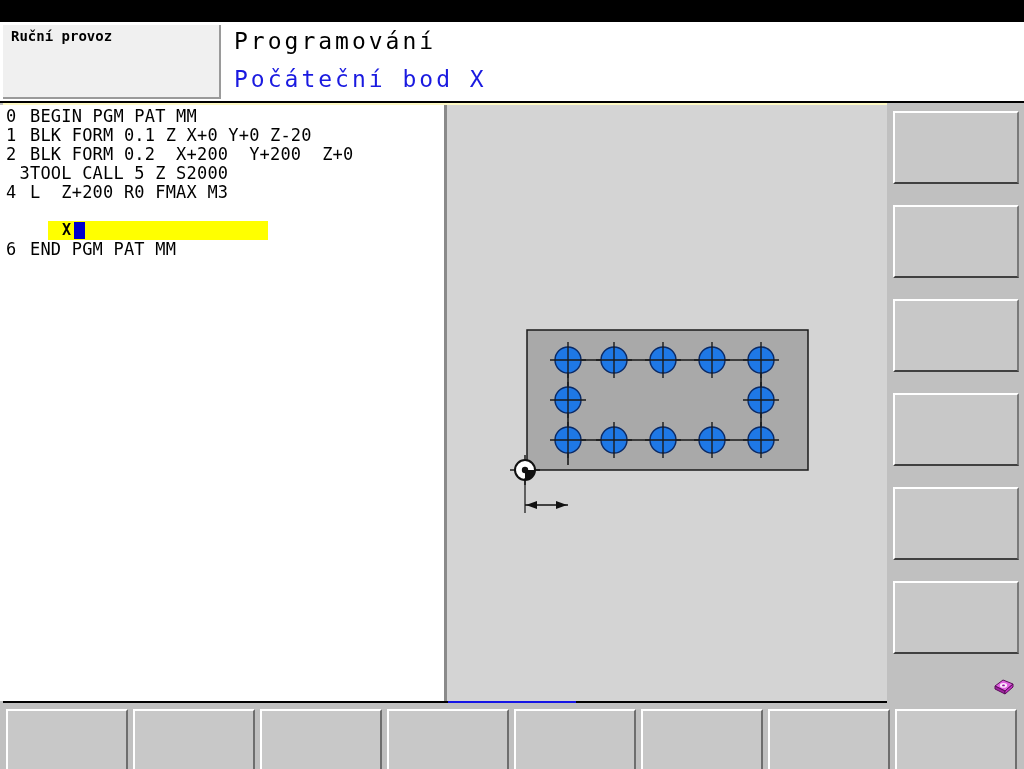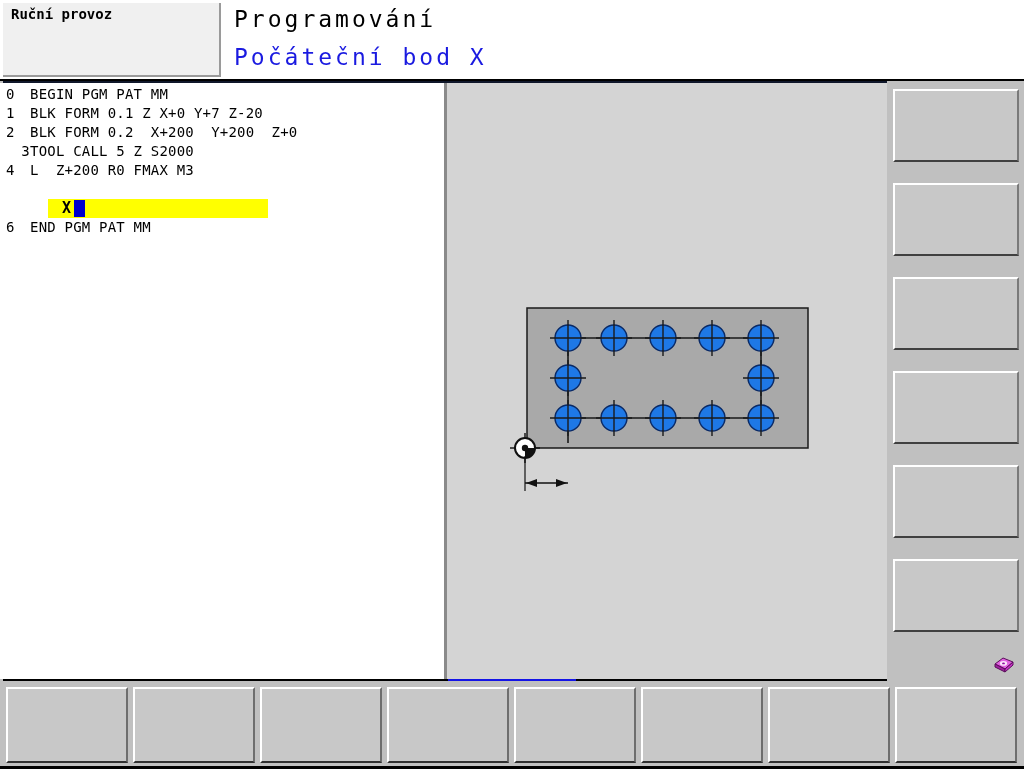--- a/index.html
+++ b/index.html
@@ -7,21 +7,22 @@
     background: #000000;
   }
   body {
     width: 1024px; height: 769px;
     font-family: "DejaVu Sans Mono", monospace;
     overflow: hidden;
   }
   #screen {
     position: relative;
     width: 1024px; height: 594px;
-    background: #0f172a;
+    background: #fef9c3;
+    margin-top: 22px;
   }
 
   
   #header {
     position: absolute; left: 0; top: 0;
     width: 1024px; height: 80px;
     background: #ffffff;
   }
   #mode-box {
     position: absolute; left: 3px; top: 3px;
@@ -68,21 +69,21 @@
     position: absolute; left: 0; top: 83px;
     width: 444px; height: 596px;
     background: #ffffff;
     overflow: hidden;
   }
   .prog-line {
     position: absolute;
     left: 0;
     height: 19px;
     line-height: 19px;
-    font-size: 14px;
+    font-size: 17px;
     color: #000000;
     white-space: pre;
     letter-spacing: 0.2px;
   }
   .prog-line .num {
     display: inline-block;
     width: 30px;
     padding-left: 6px;
     box-sizing: border-box;
   }
@@ -209,21 +210,21 @@
       <div id="title-sub">Počáteční bod X</div>
     </div>
   </div>
   <div id="header-rule"></div>
 
   <div id="edge-left"></div>
 
   <div id="prog-pane">
 
   <div class="prog-line" style="top: 2px;"><span class="num">0</span><span>BEGIN PGM PAT MM</span></div>
-      <div class="prog-line" style="top: 21px;"><span class="num">1</span><span>BLK FORM 0.1 Z X+0 Y+7 Z-20</span></div>
+      <div class="prog-line" style="top: 21px;"><span class="num">1</span><span>BLK FORM 0.1 Z X+0 Y+0 Z-20</span></div>
       <div class="prog-line" style="top: 40px;"><span class="num">2</span><span>BLK FORM 0.2  X+200  Y+200  Z+0</span></div>
       <div class="prog-line" style="top: 59px; text-align: right;"><span class="num">3</span><span>TOOL CALL 5 Z S2000</span></div>
       <div class="prog-line" style="top: 78px;"><span class="num">4</span><span>L  Z+200 R0 FMAX M3</span></div>
       <div id="edit-row" style="top: 116px;">
         <span id="edit-label">X</span>
         <span id="edit-cursor"></span>
       </div>
       <div class="prog-line" style="top: 135px;"><span class="num">6</span><span>END PGM PAT MM</span></div>
     </div>
 

